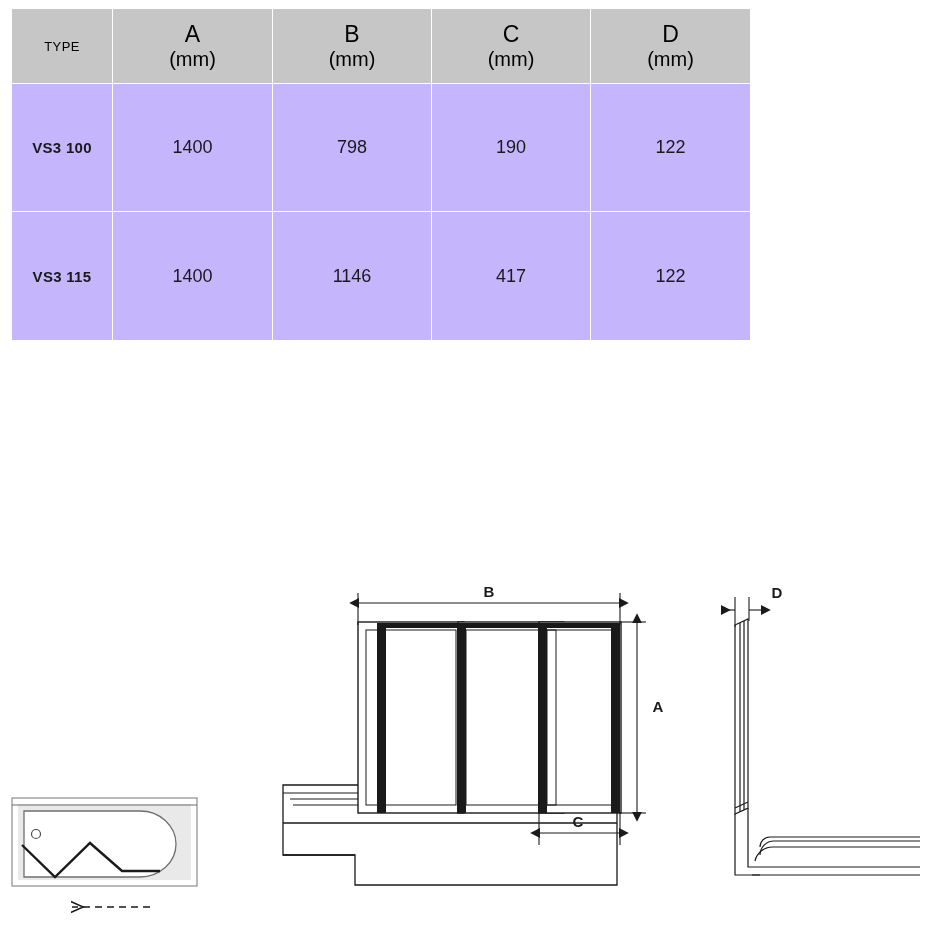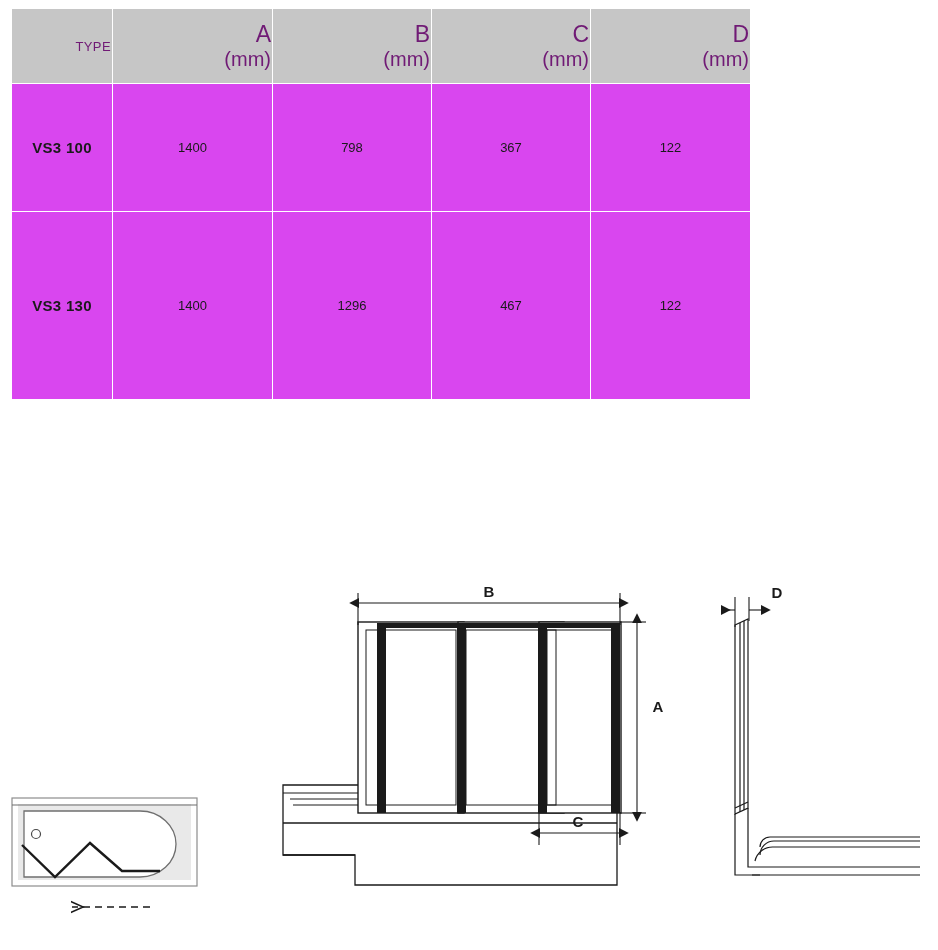--- a/index.html
+++ b/index.html
@@ -27,51 +27,50 @@
   }
   #spec-table td, #spec-table th {
     border: 1px solid #ffffff;
     text-align: center;
     vertical-align: middle;
     font-weight: normal;
   }
   #spec-table thead th {
     background: #c6c6c6;
     height: 72px;
-    color: #701a75;
-    text-align: right;
+    color: #000000;
   }
   #spec-table thead th.type-head {
     font-size: 13px;
     letter-spacing: .4px;
     background: #c6c6c6;
   }
   #spec-table thead th .dim-letter {
     display: block;
     font-size: 23px;
     line-height: 25px;
   }
   #spec-table thead th .dim-unit {
     display: block;
     font-size: 20px;
     line-height: 24px;
   }
   #spec-table tbody td {
-    background: #d946ef;
+    background: #c4b5fd;
   }
   #spec-table tbody tr.r1 td { height: 125px; }
   #spec-table tbody tr.r2 td { height: 126px; }
   #spec-table tbody tr.r3 td { height: 185px; }
   #spec-table tbody td.type-cell {
     font-size: 15px;
     font-weight: bold;
     letter-spacing: .3px;
   }
   #spec-table tbody td.val-cell {
-    font-size: 13px;
+    font-size: 18px;
   }
   
   col.c-type { width: 101px; }
   col.c-a    { width: 160px; }
   col.c-b    { width: 159px; }
   col.c-c    { width: 159px; }
   col.c-d    { width: 160px; }
 
   
   #spec-table tbody tr.r3 td { vertical-align: middle; }
@@ -123,28 +122,28 @@
         <span class="dim-letter">D</span>
         <span class="dim-unit">(mm)</span>
       </th>
     </tr>
   </thead>
   <tbody>
     <tr class="r1">
       <td class="type-cell">VS3 100</td>
       <td class="val-cell">1400</td>
       <td class="val-cell">798</td>
-      <td class="val-cell">367</td>
+      <td class="val-cell">190</td>
       <td class="val-cell">122</td>
     </tr>
-    <tr class="r3">
-      <td class="type-cell">VS3 130</td>
+    <tr class="r2">
+      <td class="type-cell">VS3 115</td>
       <td class="val-cell">1400</td>
-      <td class="val-cell">1296</td>
-      <td class="val-cell">467</td>
+      <td class="val-cell">1146</td>
+      <td class="val-cell">417</td>
       <td class="val-cell">122</td>
     </tr>
   </tbody>
 </table>
 
 <div class="drawing">
   <svg width="938" height="395" viewBox="0 0 938 395" xmlns="http://www.w3.org/2000/svg">
     <defs>
       <marker id="arrL" markerWidth="9" markerHeight="9" refX="8" refY="4.5" orient="auto">
         <path d="M9,0 L0,4.5 L9,9 z" fill="#1a1a1a"></path>

